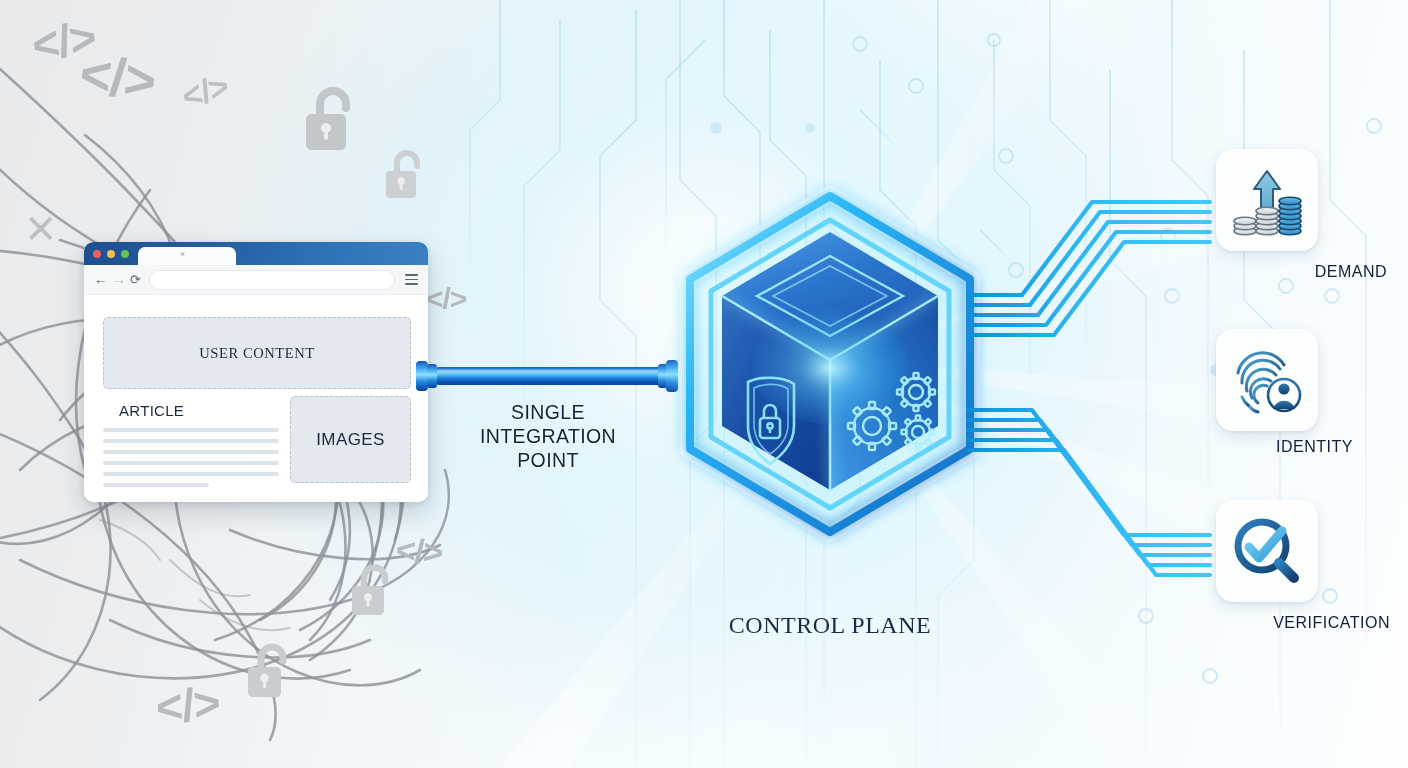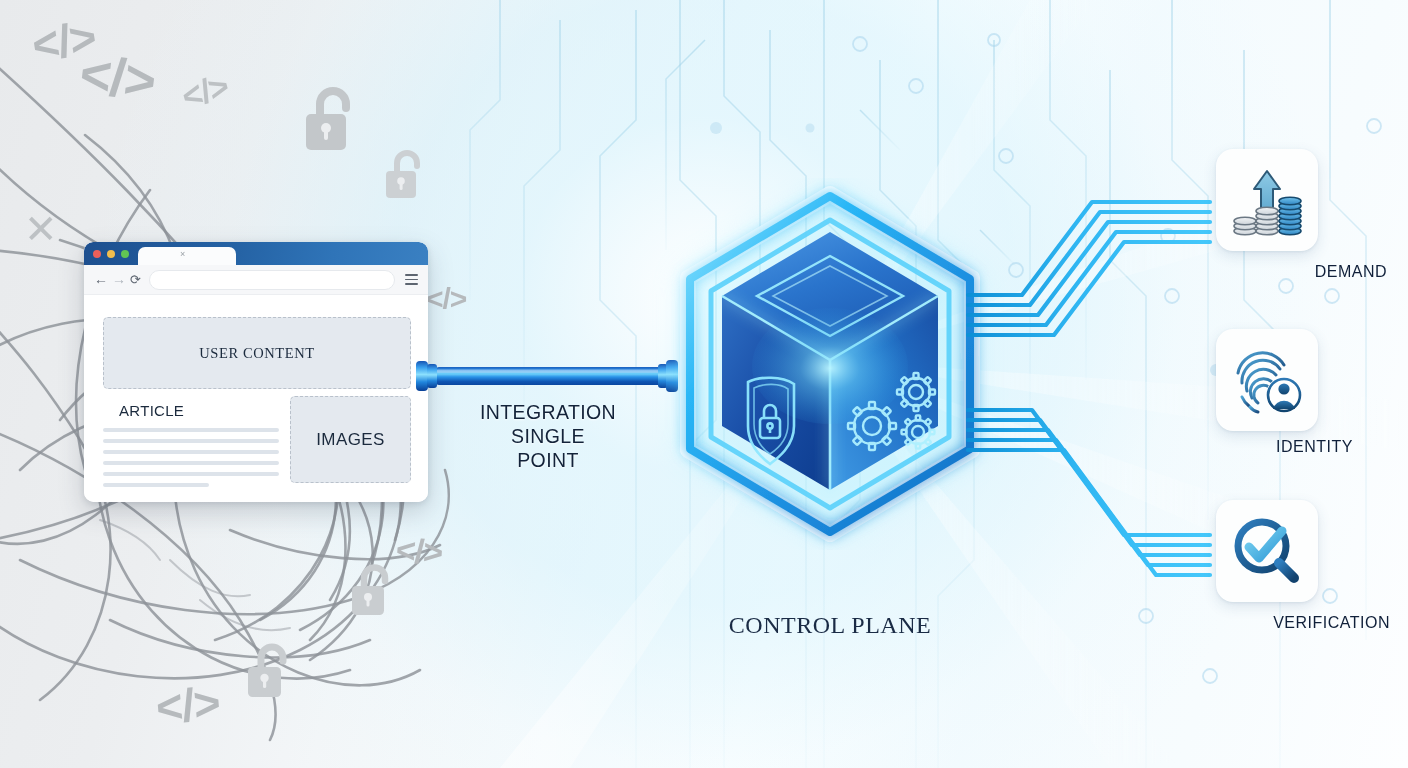--- a/index.html
+++ b/index.html
@@ -421,22 +421,22 @@
 
       <rect x="2" y="9" width="12" height="30" rx="4" fill="url(#capGrad)"></rect>
       <rect x="13" y="12" width="10" height="24" rx="3" fill="url(#capGrad)"></rect>
 
       <rect x="244" y="12" width="10" height="24" rx="3" fill="url(#capGrad)"></rect>
       <rect x="252" y="8" width="12" height="32" rx="4" fill="url(#capGrad)"></rect>
     </svg>
   </div>
 
   <div id="integration-label">
+    <div>SINGLE</div>
     <div>INTEGRATION</div>
-    <div>SINGLE</div>
     <div>POINT</div>
   </div>
 
   <div id="hexwrap">
     <svg width="360" height="372" viewBox="0 0 360 372">
       <defs>
         <linearGradient id="hexRing" x1="0" y1="0" x2="1" y2="1">
           <stop offset="0%" stop-color="#8fe6ff"></stop>
           <stop offset="30%" stop-color="#29b6f6"></stop>
           <stop offset="62%" stop-color="#1e8fe0"></stop>

